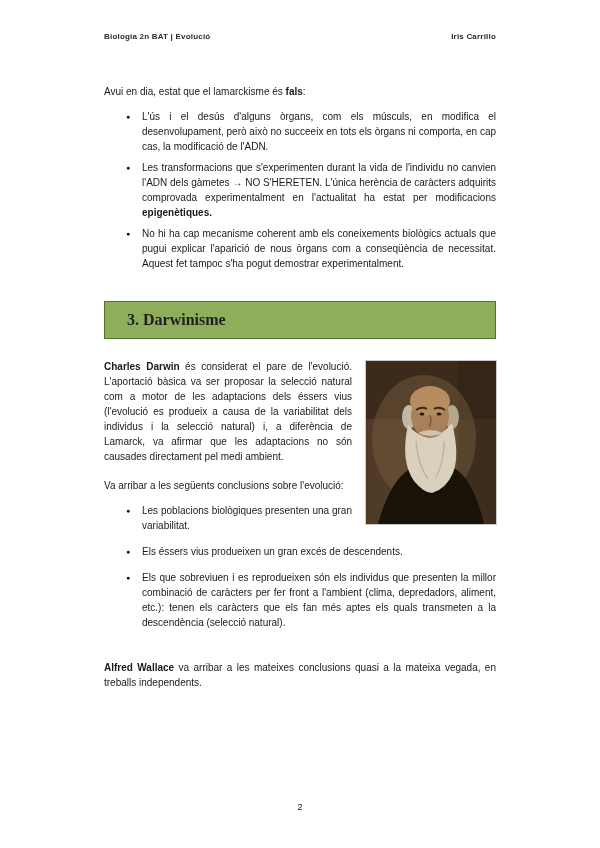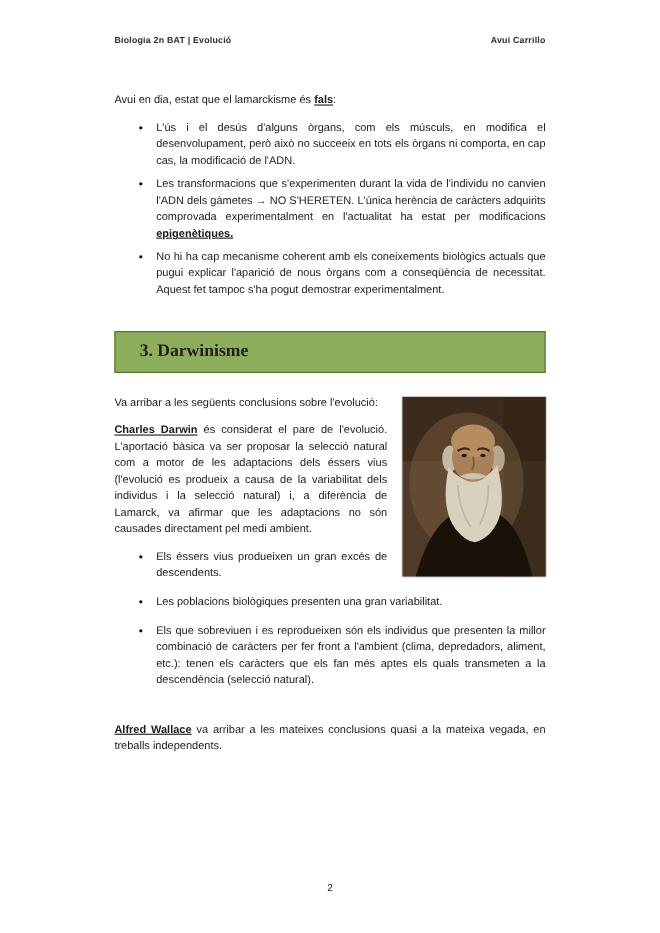--- a/index.html
+++ b/index.html
@@ -17,21 +17,21 @@
   .header{
     position:absolute;top:32px;left:72px;right:72px;
     display:flex;justify-content:space-between;
     font-size:8px;letter-spacing:.2px;color:#2b2b2b;font-weight:bold;
   }
   .content{
     position:absolute;top:84px;left:72px;right:72px;
     font-size:10px;line-height:1.5;text-align:justify;
   }
   p{margin:0 0 10px 0;}
-  b{font-weight:bold;text-decoration:underline;}
+  b{font-weight:bold;}
   ul.bullets{list-style:none;margin:2px 0 14px 0;padding:0;}
   ul.bullets li{position:relative;padding-left:38px;margin-bottom:6px;}
   ul.bullets.wide li{margin-bottom:11px;}
   .li-marker{
     position:absolute;left:22px;top:0;
     font-size:7px;line-height:15px;color:#111;
   }
   .section-heading{
     margin:30px 0 20px 0;
     background:#8fae5b;
@@ -57,21 +57,21 @@
   }
   .clearfix::after{content:"";display:block;clear:both;}
 </style>
 </head>
 <body>
 
 <div class="page">
 
   <div class="header">
     <span>Biologia 2n BAT | Evolució</span>
-    <span>Avui Carrillo</span>
+    <span>Iris Carrillo</span>
   </div>
 
   <div class="content">
 
     <p><span>Avui en dia, estat que el lamarckisme és </span><b>fals</b><span>:</span></p>
 
     <ul class="bullets">
       <li>
         <span class="li-marker">●</span>
         <span>L'ús i el desús d'alguns òrgans, com els músculs, en modifica el desenvolupament, però això no succeeix en tots els òrgans ni comporta, en cap cas, la modificació de l'ADN.</span>
@@ -115,32 +115,32 @@
 
           <ellipse cx="56" cy="53" rx="2.4" ry="1.6" fill="#241911"></ellipse>
           <ellipse cx="73" cy="53" rx="2.4" ry="1.6" fill="#241911"></ellipse>
 
           <path d="M64 54 Q66 62 63 66" stroke="#7d5c3c" stroke-width="1.6" fill="none"></path>
 
           <path d="M52 72 Q64 66 77 72 Q64 78 52 72 Z" fill="#cfc5ae"></path>
         </svg>
       </div>
 
+      <p><b>Charles Darwin</b><span> és considerat el pare de l'evolució. L'aportació bàsica va ser proposar la selecció natural com a motor de les adaptacions dels éssers vius (l'evolució es produeix a causa de la variabilitat dels individus i la selecció natural) i, a diferència de Lamarck, va afirmar que les adaptacions no són causades directament pel medi ambient.</span></p>
+
       <p style="margin-top:14px;">Va arribar a les següents conclusions sobre l'evolució:</p>
-
-      <p><b>Charles Darwin</b><span> és considerat el pare de l'evolució. L'aportació bàsica va ser proposar la selecció natural com a motor de les adaptacions dels éssers vius (l'evolució es produeix a causa de la variabilitat dels individus i la selecció natural) i, a diferència de Lamarck, va afirmar que les adaptacions no són causades directament pel medi ambient.</span></p>
 
       <ul class="bullets wide">
         <li>
           <span class="li-marker">●</span>
-          <span>Els éssers vius produeixen un gran excés de descendents.</span>
+          <span>Les poblacions biològiques presenten una gran variabilitat.</span>
         </li>
         <li>
           <span class="li-marker">●</span>
-          <span>Les poblacions biològiques presenten una gran variabilitat.</span>
+          <span>Els éssers vius produeixen un gran excés de descendents.</span>
         </li>
         <li>
           <span class="li-marker">●</span>
           <span>Els que sobreviuen i es reprodueixen són els individus que presenten la millor combinació de caràcters per fer front a l'ambient (clima, depredadors, aliment, etc.): tenen els caràcters que els fan més aptes els quals transmeten a la descendència (selecció natural).</span>
         </li>
       </ul>
 
     </div>
 
     <p style="margin-top:16px;"><b>Alfred Wallace</b><span> va arribar a les mateixes conclusions quasi a la mateixa vegada, en treballs independents.</span></p>

